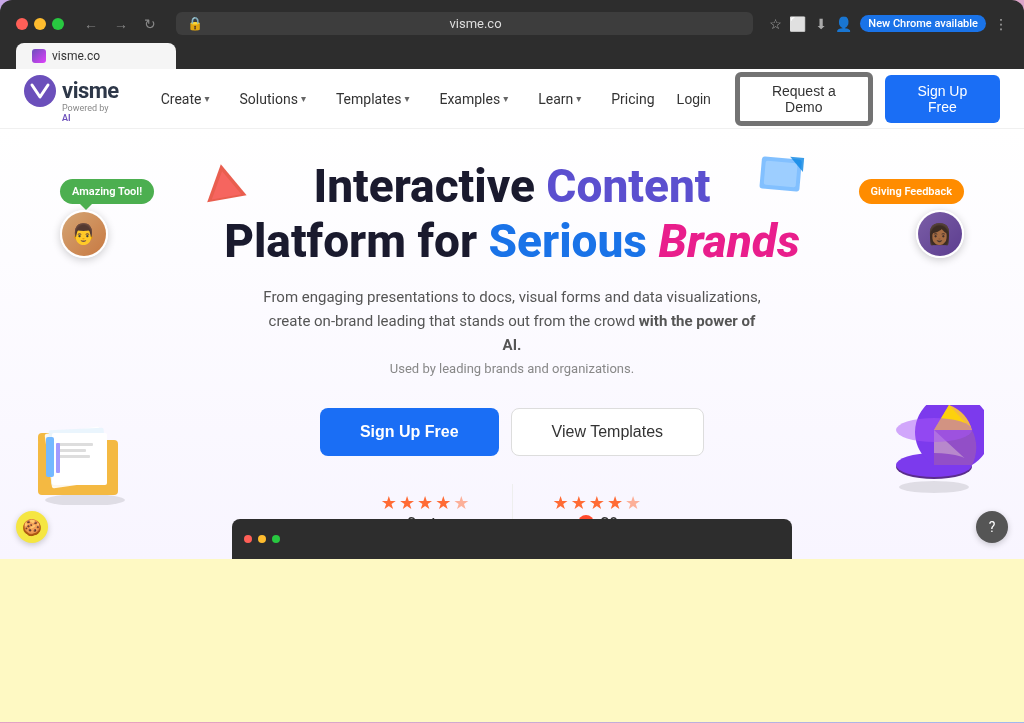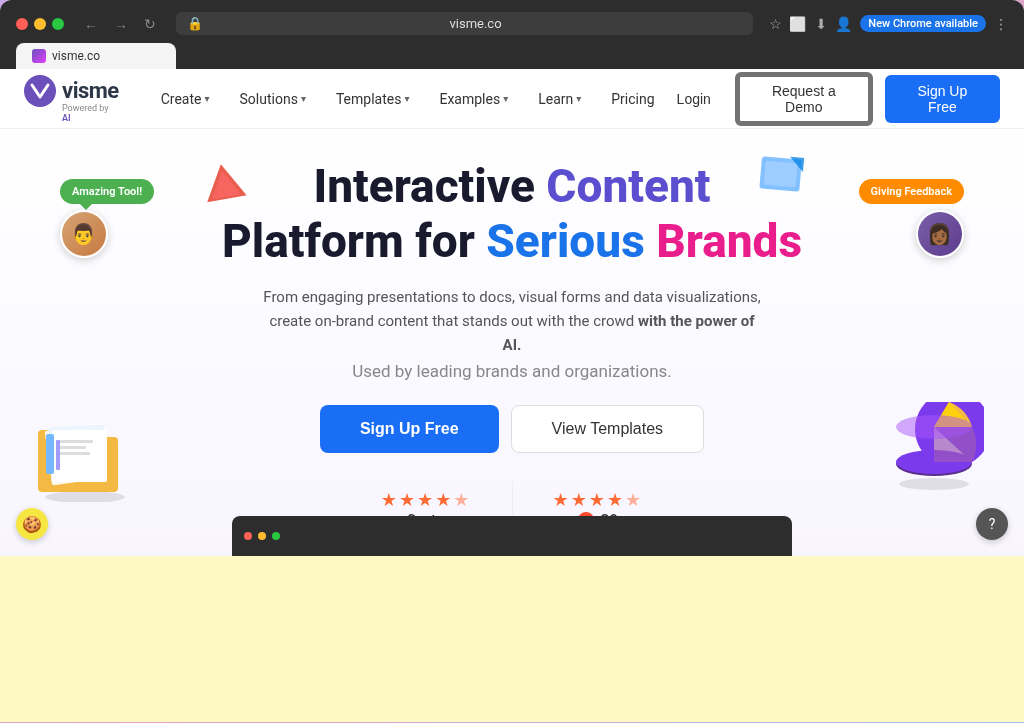--- a/index.html
+++ b/index.html
@@ -255,36 +255,36 @@
       font-size: 46px;
       font-weight: 800;
       line-height: 1.2;
       margin-bottom: 16px;
     }
 
     .title-interactive { color: #1a1a2e; }
     .title-content { color: #5b4fcf; }
     .title-platform { color: #1a1a2e; }
     .title-serious { color: #1a73e8; }
-    .title-brands { color: #e91e8c; }
+    .title-brands { color: #e91e8c; font-style: italic; }
 
     .hero-subtitle {
       font-size: 15px;
       color: #555;
       line-height: 1.6;
       margin-bottom: 4px;
       max-width: 500px;
       margin-left: auto;
       margin-right: auto;
     }
 
     .hero-used-by {
-      font-size: 17px;
+      font-size: 13px;
       color: #888;
-      margin-bottom: 24px;
+      margin-bottom: 32px;
     }
 
     .hero-buttons {
       display: flex;
       justify-content: center;
       gap: 12px;
       margin-bottom: 28px;
     }
 
     .btn-hero-signup {
@@ -645,21 +645,21 @@
       </div>
       <div>
         <span class="title-platform">Platform for </span>
         <span class="title-serious">Serious </span>
         <span class="title-brands">Brands</span>
       </div>
     </h1>
 
     <p class="hero-subtitle">
       <span>From engaging presentations to docs, visual forms and data visualizations,</span><br>
-      <span>create on-brand content that stands out with the crowd</span>
+      <span>create on-brand leading that stands out from the crowd</span>
       <strong>with the power of AI.</strong>
     </p>
 
     <p class="hero-used-by">Used by leading brands and organizations.</p>
 
     <div class="hero-buttons">
       <button class="btn-hero-signup">Sign Up Free</button>
       <button class="btn-hero-templates">View Templates</button>
     </div>
 

